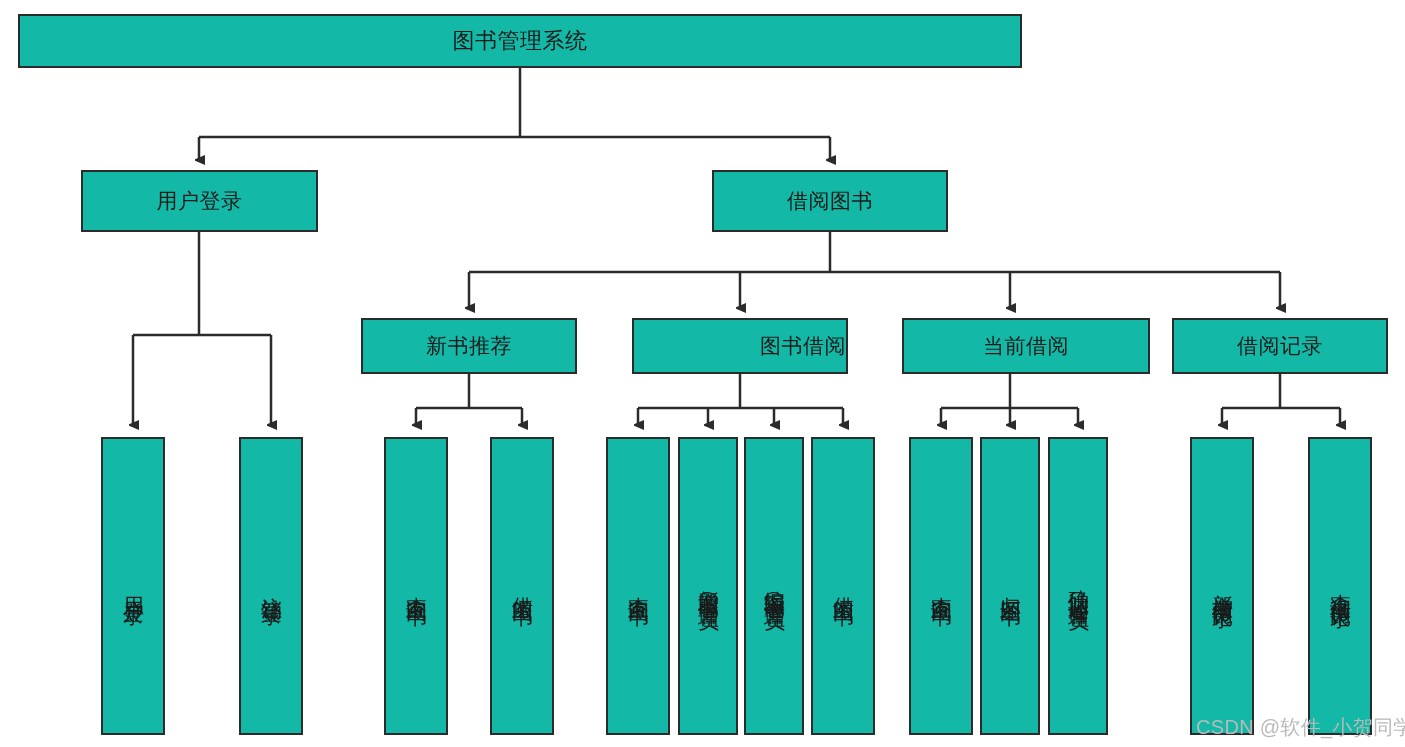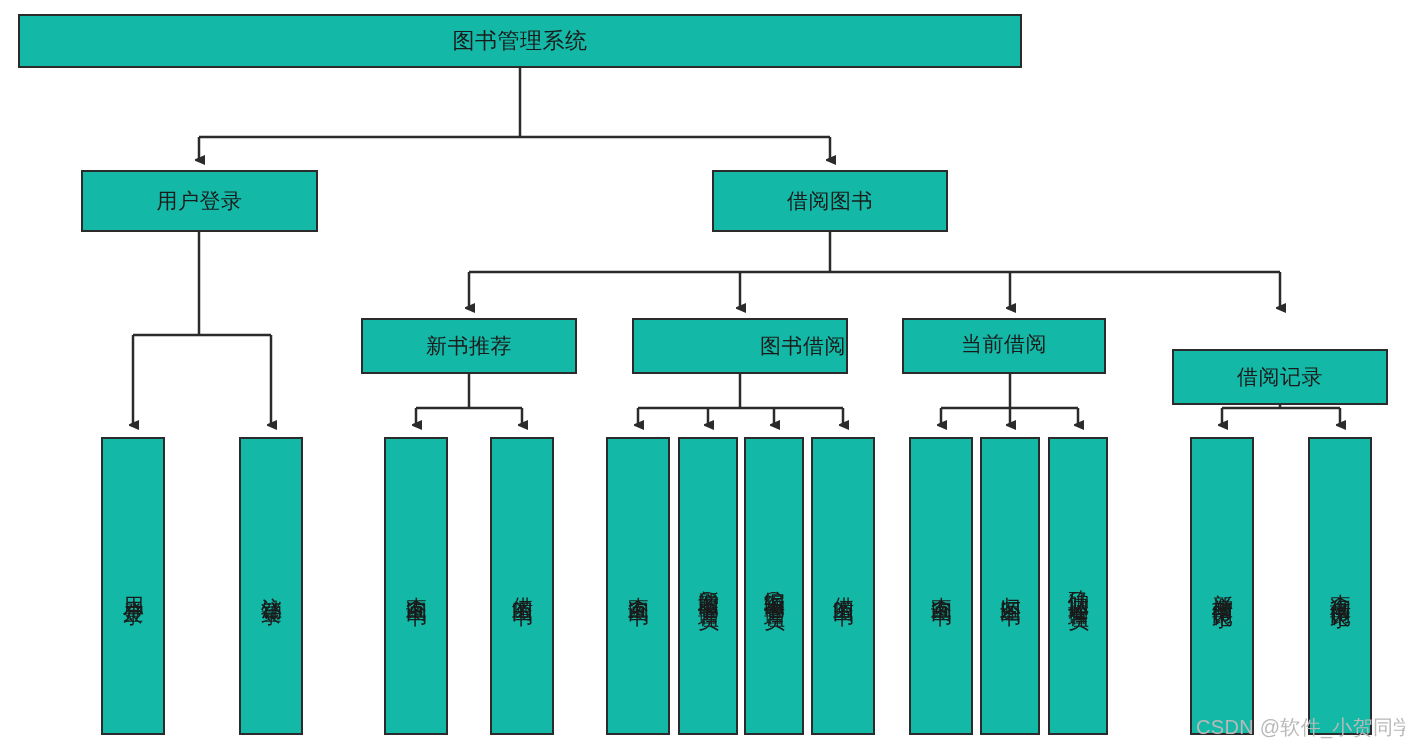--- a/index.html
+++ b/index.html
@@ -133,25 +133,25 @@
   </div>
 
   <div class="node-box" style="left:361px; top:318px; width:216px; height:56px;">
     <span class="node-label-h">新书推荐</span>
   </div>
 
   <div class="node-box" style="left:632px; top:318px; width:216px; height:56px;justify-content:flex-end;">
     <span class="node-label-h">图书借阅</span>
   </div>
 
-  <div class="node-box" style="left:902px; top:318px; width:204px; height:56px;font-family:Liberation Mono, monospace;">
+  <div class="node-box" style="left:902px; top:318px; width:248px; height:56px;">
     <span class="node-label-h">当前借阅</span>
   </div>
 
-  <div class="node-box" style="left:1172px; top:318px; width:216px; height:56px;margin-top:31px;">
+  <div class="node-box" style="left:1172px; top:318px; width:216px; height:56px;">
     <span class="node-label-h">借阅记录</span>
   </div>
 
   <div class="node-box" style="left:101px; top:437px; width:64px; height:298px;">
     <span class="node-label-v">用户登录</span>
   </div>
   <div class="node-box" style="left:239px; top:437px; width:64px; height:298px;">
     <span class="node-label-v">注销登录</span>
   </div>
 

